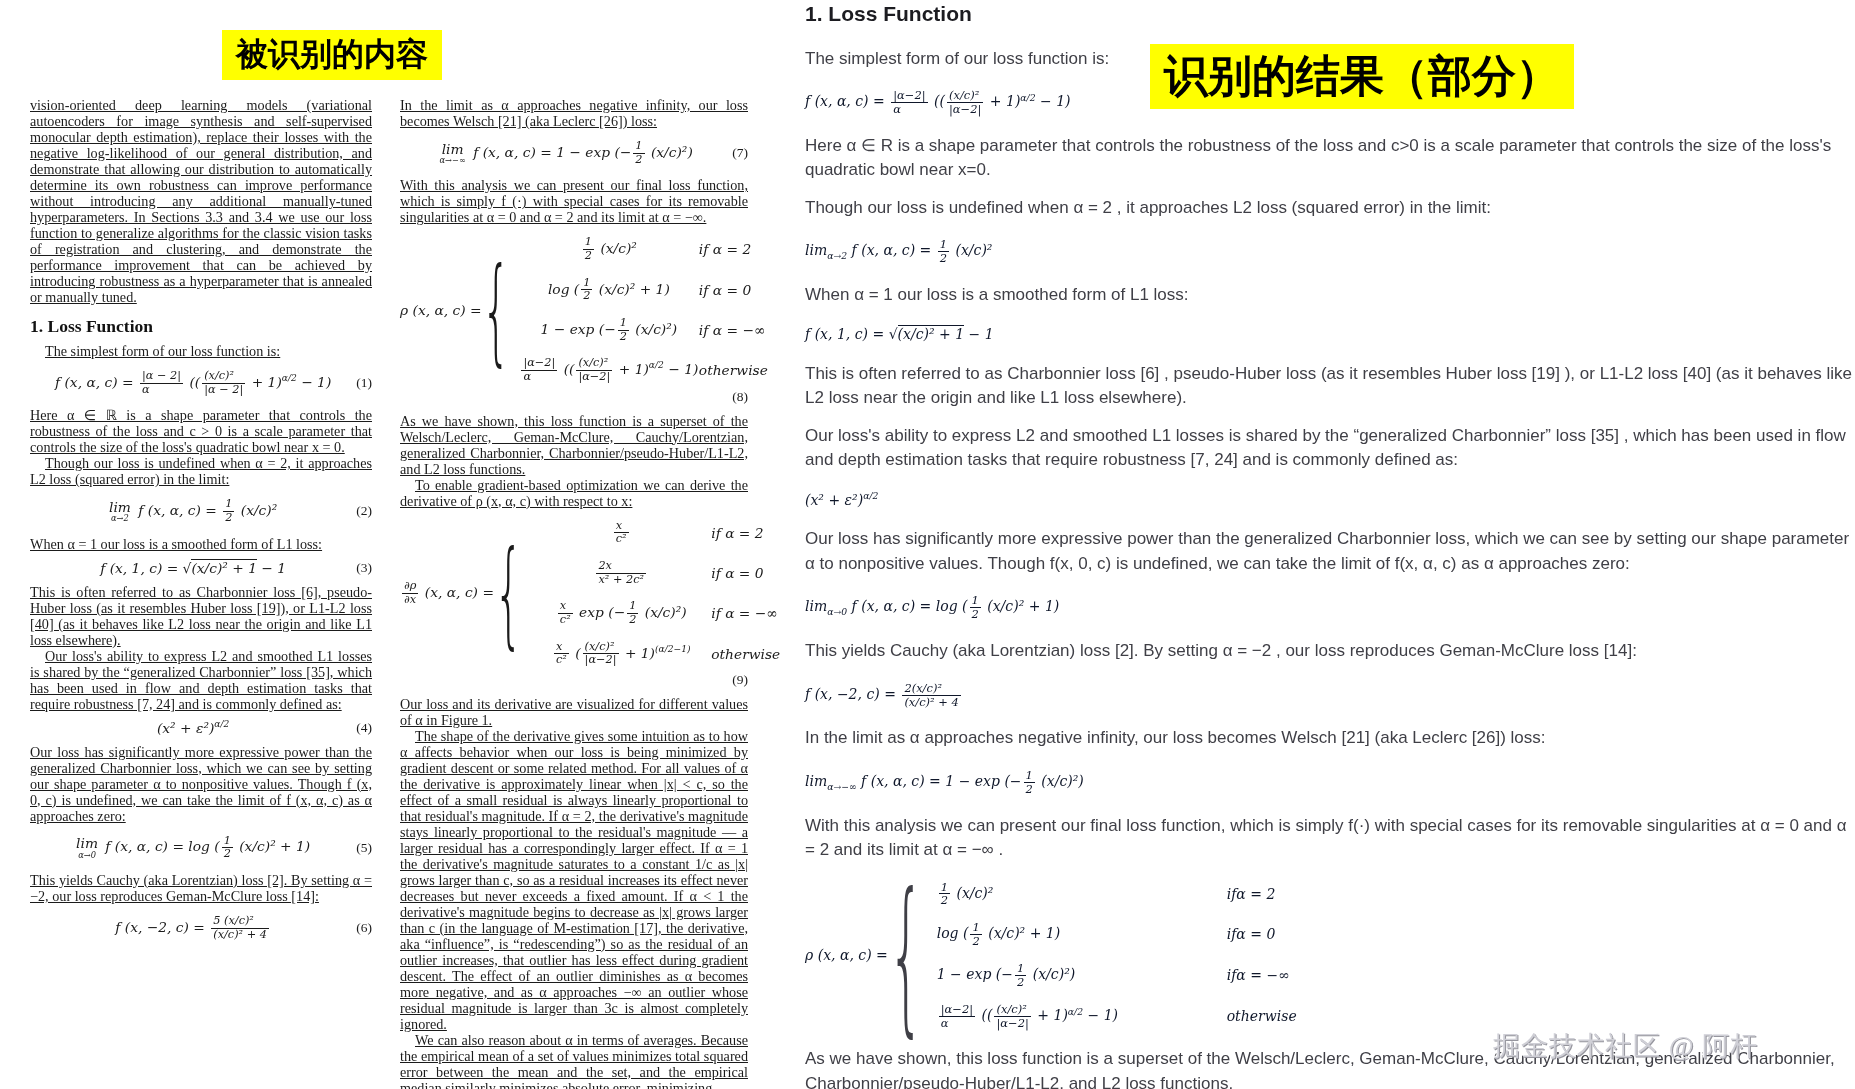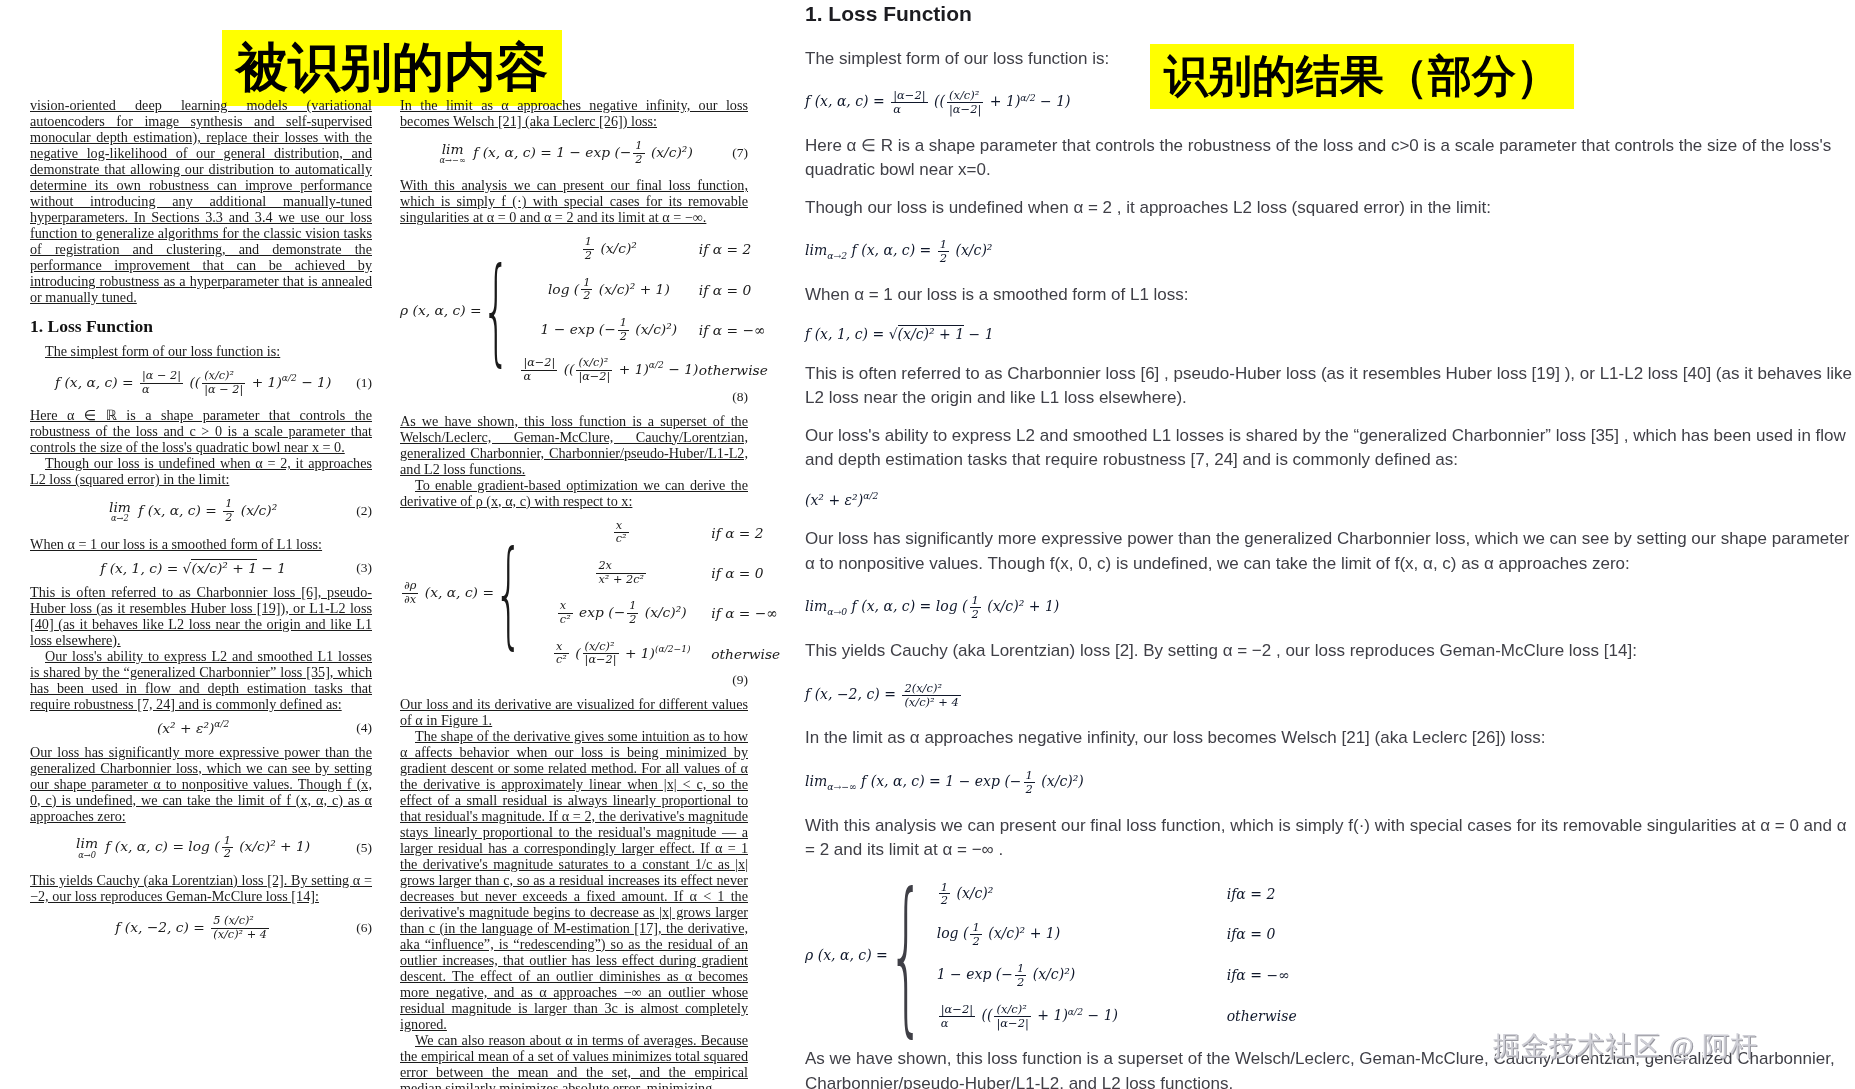--- a/index.html
+++ b/index.html
@@ -1,21 +1,21 @@
 <!DOCTYPE html>
 <html><head>
 <meta charset="utf-8">
 <style>
   html,body{margin:0;padding:0;background:#ffffff;}
   #canvas{position:relative;width:1855px;height:1089px;background:#ffffff;overflow:hidden;}
 
   
   .hl{position:absolute;background:#ffff00;color:#000;font-weight:700;
       font-family:"Liberation Serif",serif;padding:3px 14px;white-space:nowrap;}
-  #hl-left{left:222px;top:30px;font-size:52px;}
+  #hl-left{left:222px;top:30px;font-size:32px;}
   #hl-right{left:1150px;top:44px;font-size:44px;}
 
   
   .pcol{position:absolute;top:97px;font-family:"Liberation Serif",serif;
         font-size:14.2px;line-height:16px;color:#1b1b1b;text-align:justify;}
   #col1{left:30px;width:342px;}
   #col2{left:400px;width:348px;}
   .pcol p{margin:0;text-decoration:underline;}
   .pcol p.ind{text-indent:15px;}
   .pheading{font-family:"Liberation Serif",serif;font-size:17.5px;font-weight:700;

